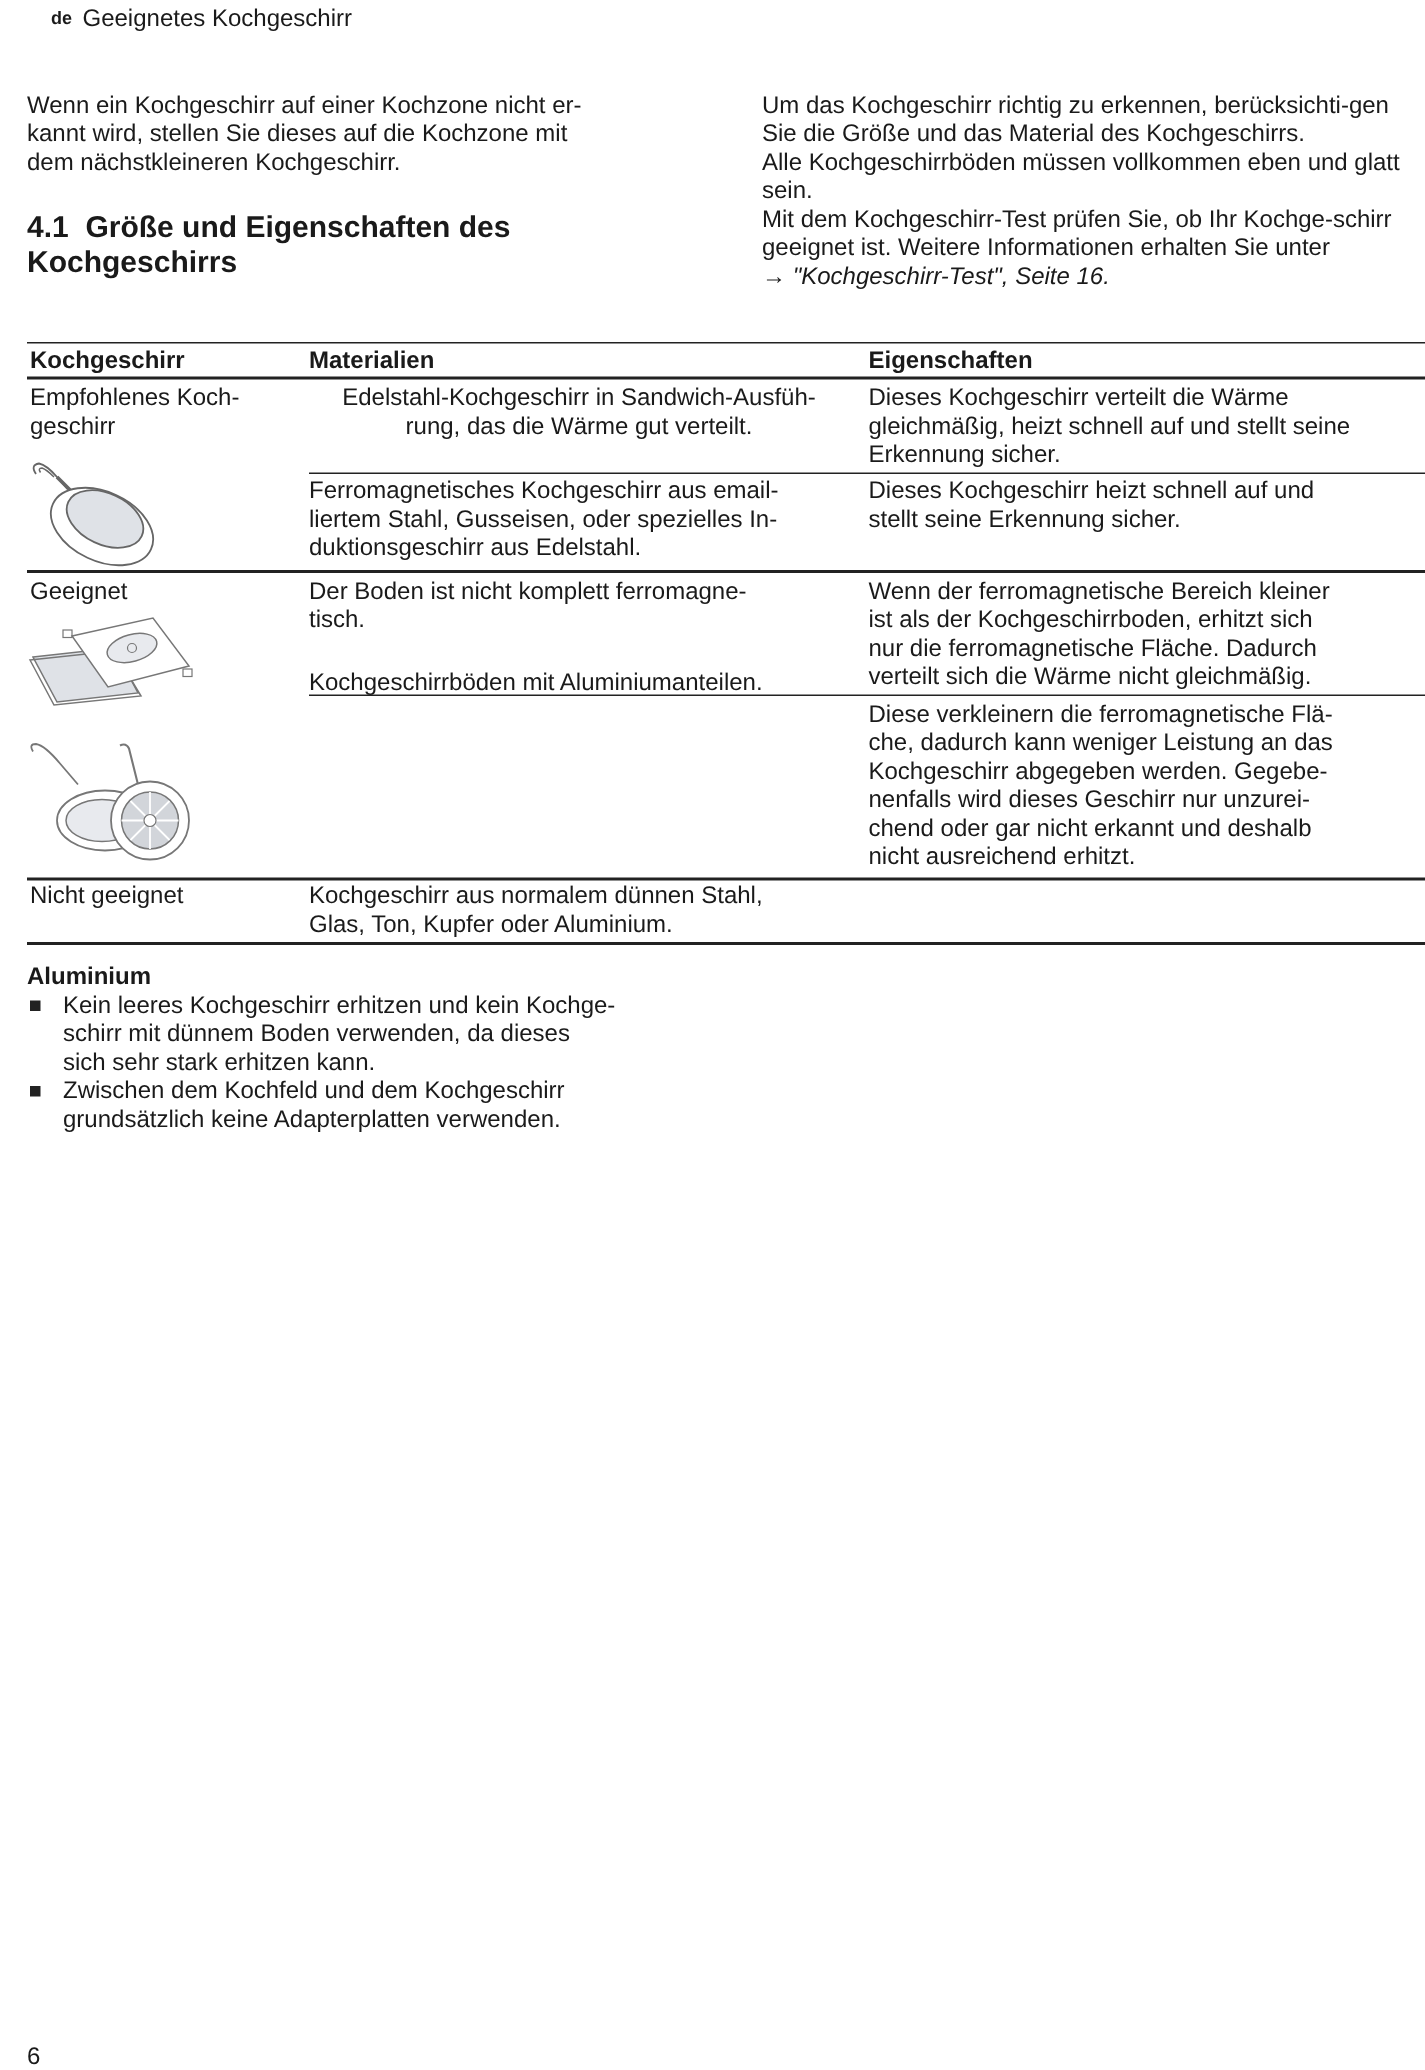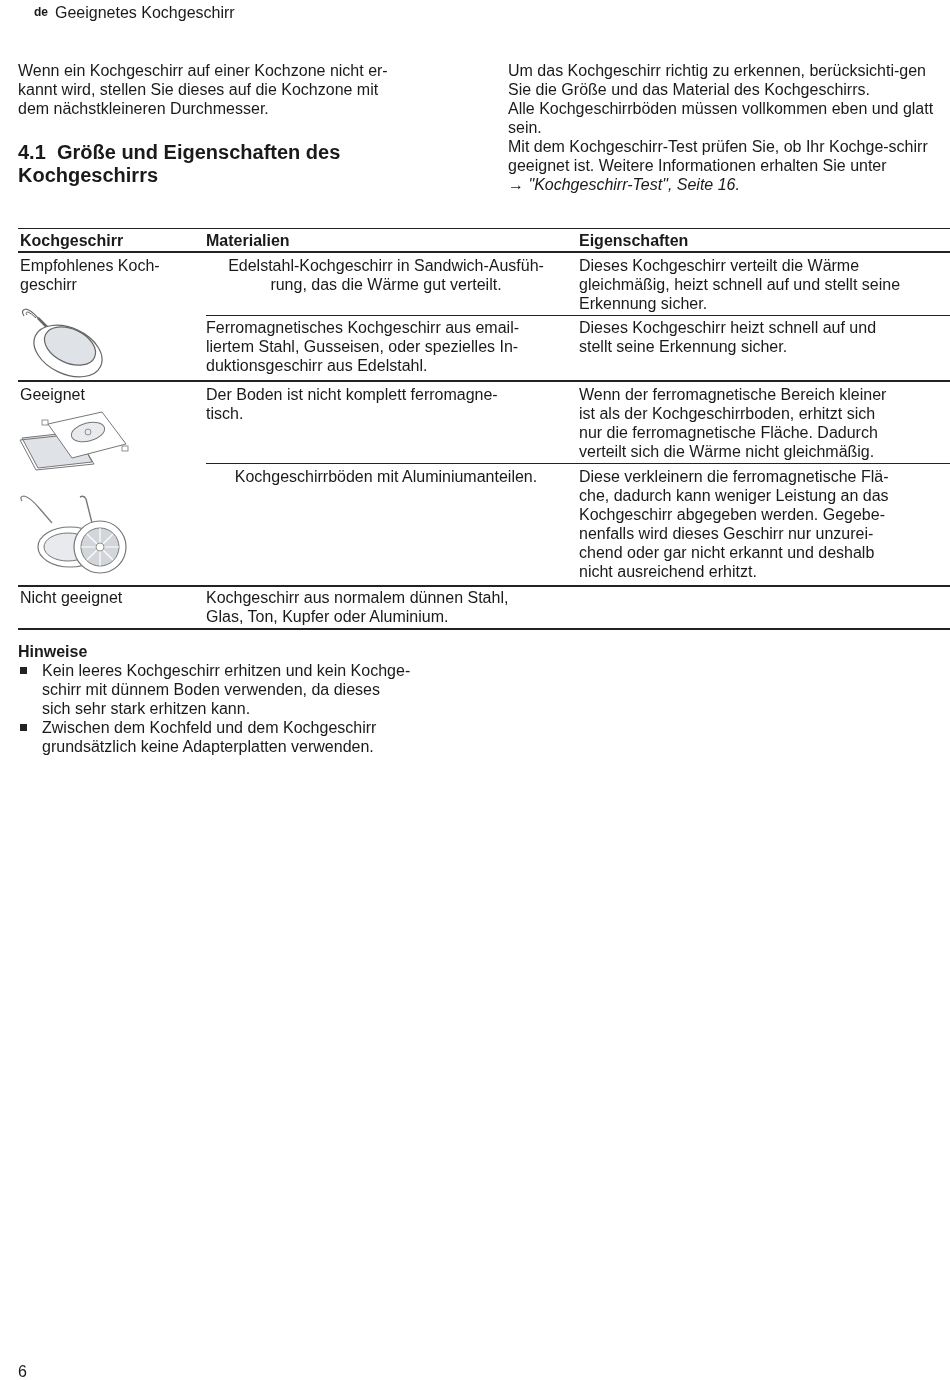--- a/index.html
+++ b/index.html
@@ -32,21 +32,21 @@
 </head>
 <body>
 
 <div class="abs hdr-lang">de</div>
 <div class="abs hdr-title">Geeignetes Kochgeschirr</div>
 
 <div class="abs intro">
   
   <span>Wenn ein Kochgeschirr auf einer Kochzone nicht er-</span><br>
   <span>kannt wird, stellen Sie dieses auf die Kochzone mit</span><br>
-  <span>dem nächstkleineren Durchmesser.</span>
+  <span>dem nächstkleineren Kochgeschirr.</span>
 </div>
 
 <div class="abs section-heading">
   <span>4.1</span>&nbsp;
   <span>Größe und Eigenschaften des Kochgeschirrs</span>
 </div>
 
 <div class="abs right-text">
   <p>Um das Kochgeschirr richtig zu erkennen, berücksichti-gen Sie die Größe und das Material des Kochgeschirrs.</p>
   <p>Alle Kochgeschirrböden müssen vollkommen eben und glatt sein.</p>
@@ -113,32 +113,32 @@
         <line x1="95" y1="39" x2="69" y2="65"></line>
       </g>
       <circle cx="82" cy="52" r="4" fill="#fff" stroke="#777" stroke-width="0.8"></circle>
     </svg>
   </div>
   <div class="cell" style="left:206px; top:385px; width:360px;">Der Boden ist nicht komplett ferromagne-<br>tisch.</div>
   <div class="cell" style="left:579px; top:385px; width:371px;">Wenn der ferromagnetische Bereich kleiner<br>ist als der Kochgeschirrboden, erhitzt sich<br>nur die ferromagnetische Fläche. Dadurch<br>verteilt sich die Wärme nicht gleichmäßig.</div>
 
   <div class="rule" style="left:206px; top:463px; width:744px; height:1px;"></div>
 
-  <div class="cell" style="left:206px; top:467px; width:360px;text-align:center;">Kochgeschirrböden mit Aluminiumanteilen.</div>
+  <div class="cell" style="left:206px; top:446px; width:360px;">Kochgeschirrböden mit Aluminiumanteilen.</div>
   <div class="cell" style="left:579px; top:467px; width:371px;">Diese verkleinern die ferromagnetische Flä-<br>che, dadurch kann weniger Leistung an das<br>Kochgeschirr abgegeben werden. Gegebe-<br>nenfalls wird dieses Geschirr nur unzurei-<br>chend oder gar nicht erkannt und deshalb<br>nicht ausreichend erhitzt.</div>
 
   <div class="rule" style="left:18px; top:585px; width:932px; height:2px;"></div>
 
   <div class="cell" style="left:20px; top:588px;">Nicht geeignet</div>
   <div class="cell" style="left:206px; top:588px; width:360px;">Kochgeschirr aus normalem dünnen Stahl,<br>Glas, Ton, Kupfer oder Aluminium.</div>
 
   <div class="rule" style="left:18px; top:628px; width:932px; height:2px;"></div>
 </div>
 
-<div class="abs notes-title">Hinweise</div>
+<div class="abs notes-title">Aluminium</div>
 <ul class="abs notes">
   <li>
     <span class="bullet"></span>
     <span>Kein leeres Kochgeschirr erhitzen und kein Kochge-<br>schirr mit dünnem Boden verwenden, da dieses<br>sich sehr stark erhitzen kann.</span>
   </li>
   <li>
     <span class="bullet"></span>
     <span>Zwischen dem Kochfeld und dem Kochgeschirr<br>grundsätzlich keine Adapterplatten verwenden.</span>
   </li>
 </ul>

